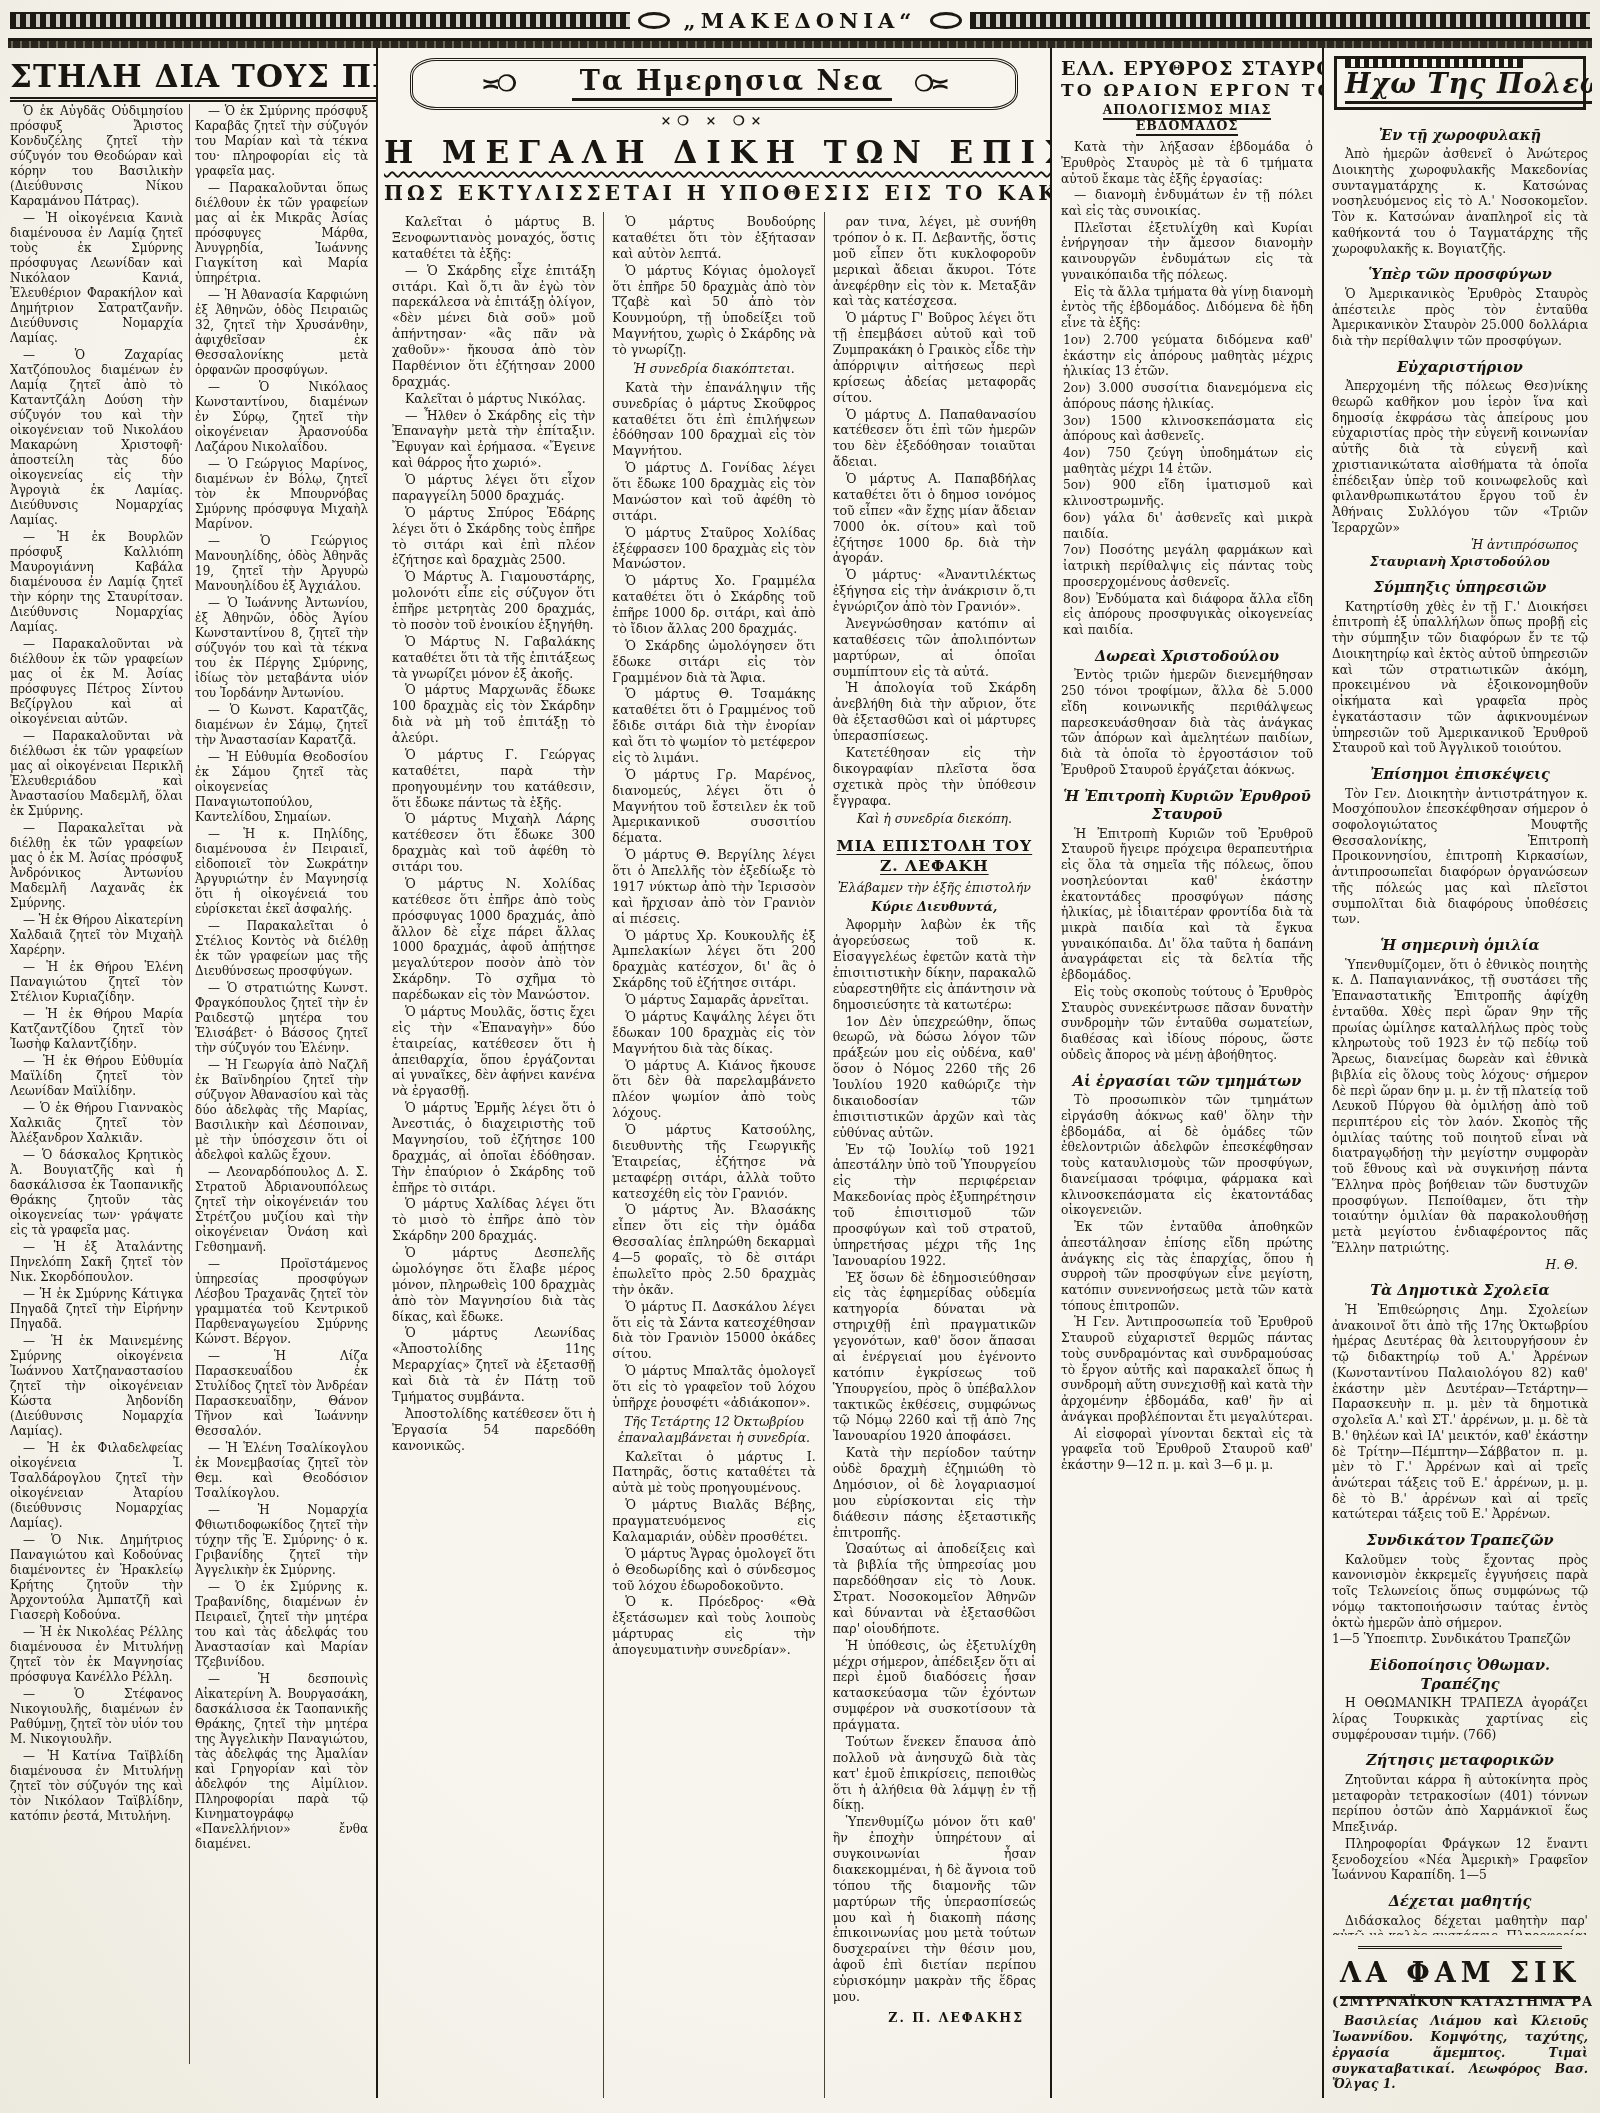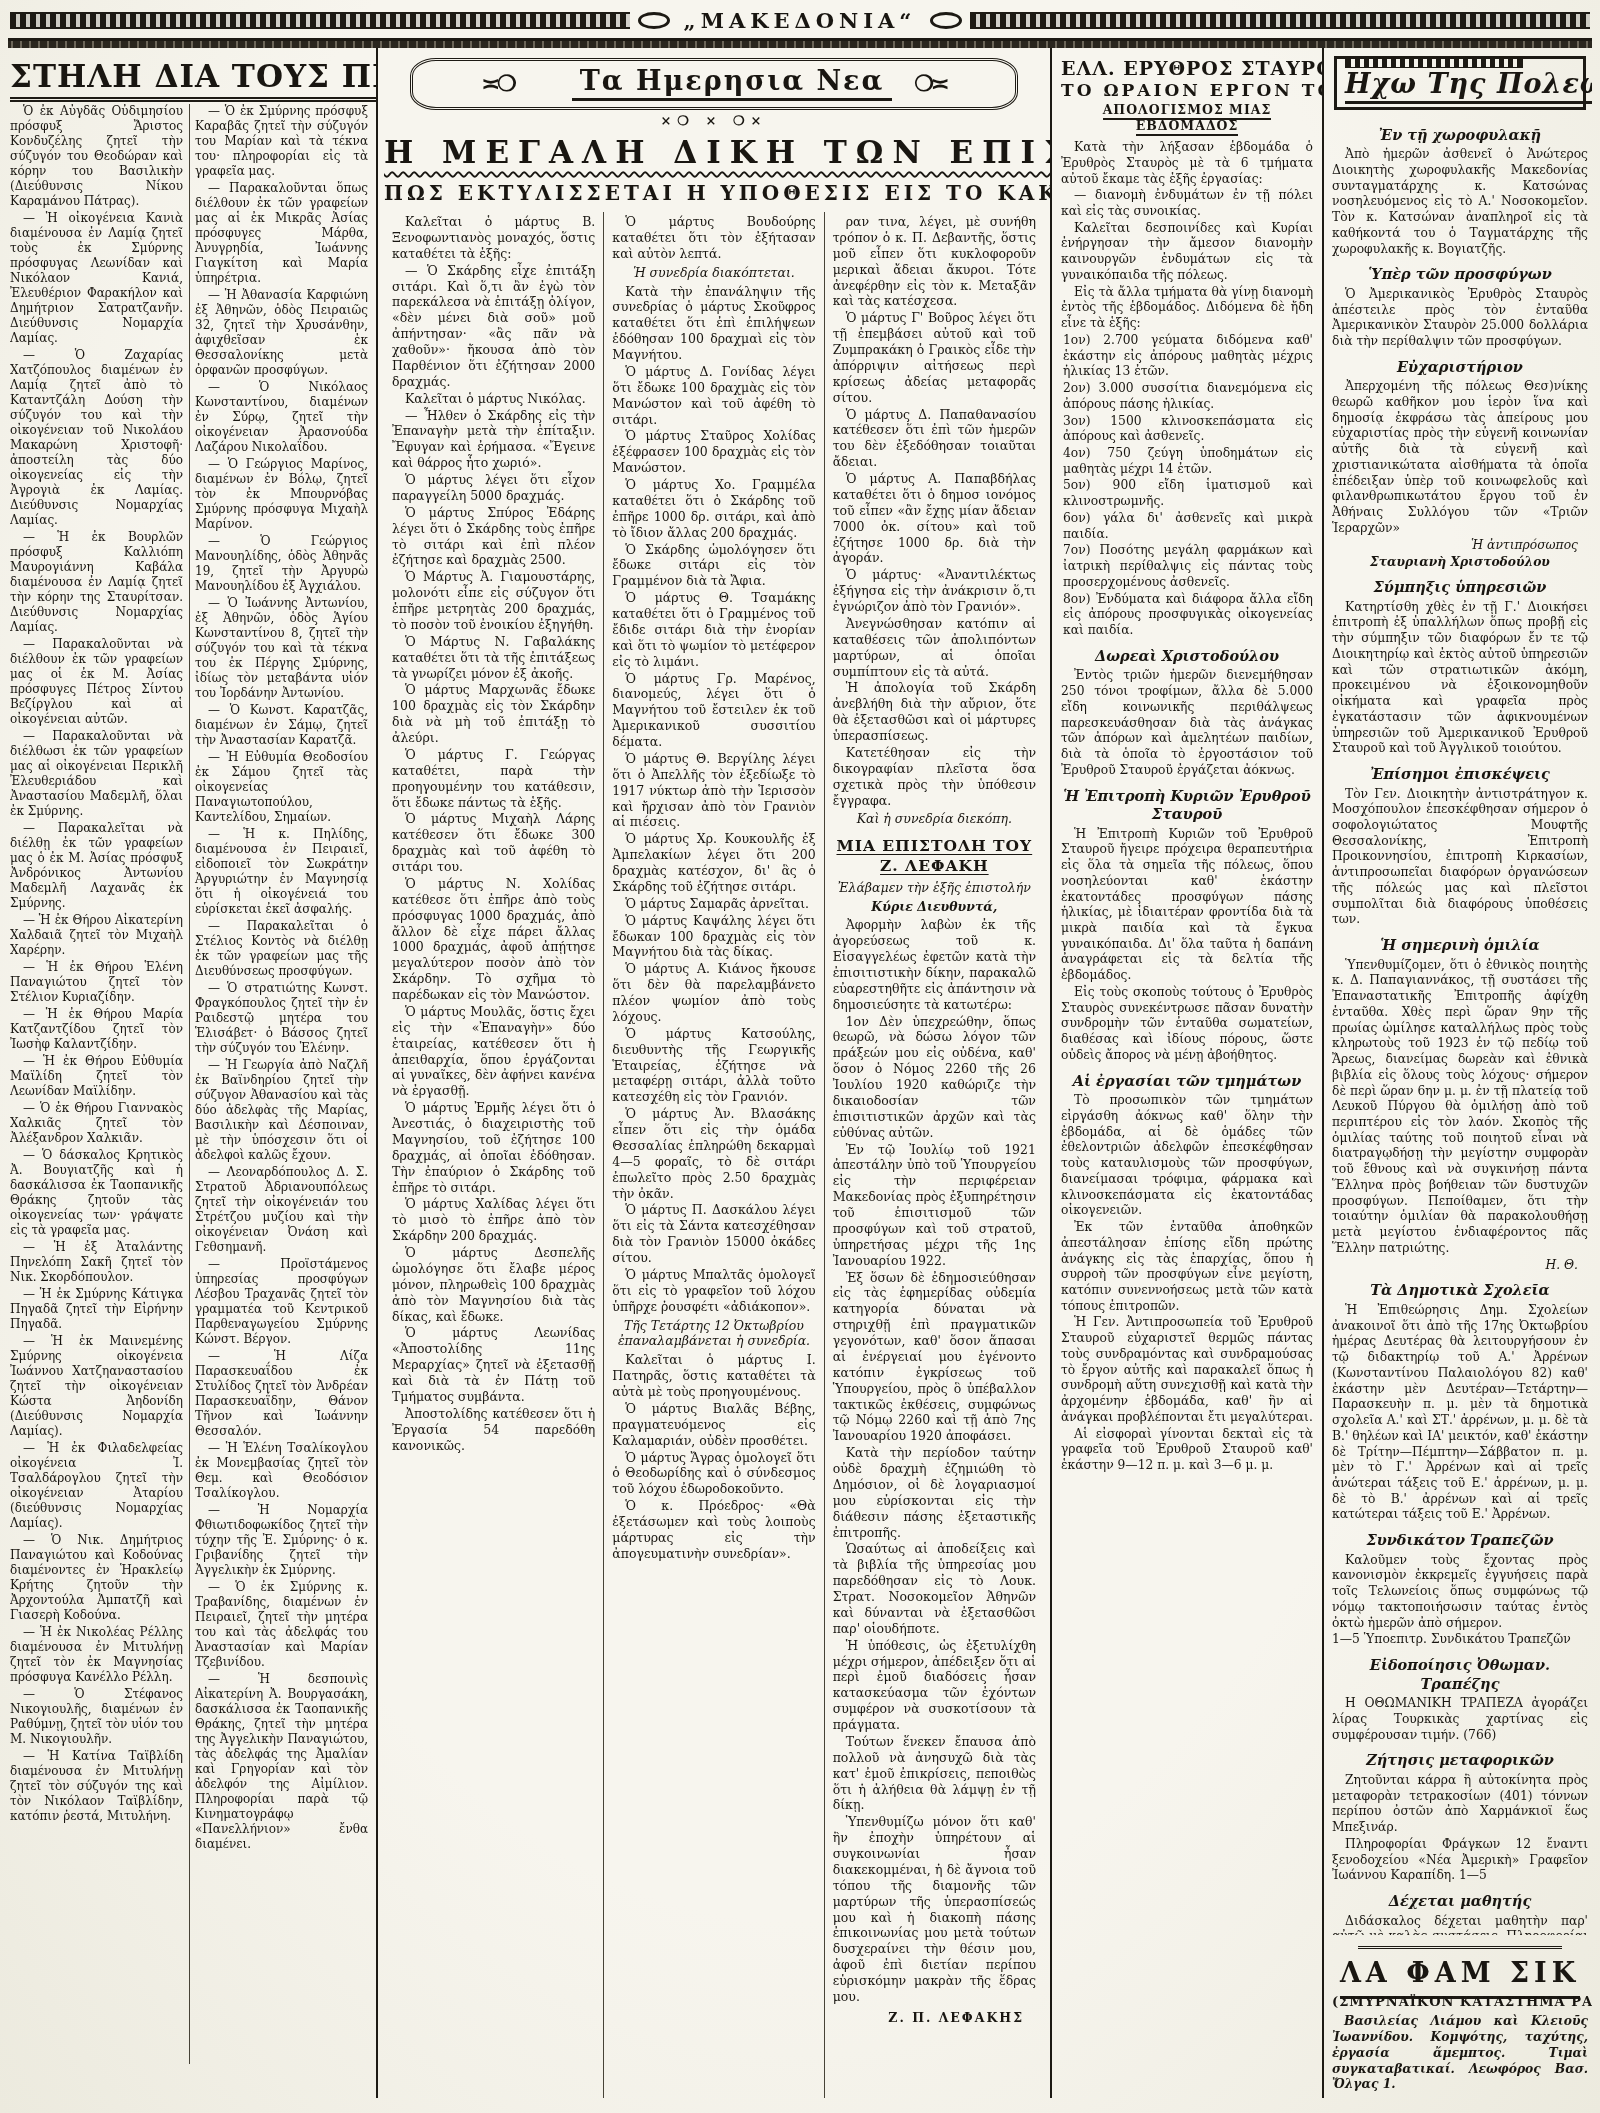--- a/index.html
+++ b/index.html
@@ -213,20 +213,21 @@
             <div class="titem t-p">Ὁ μάρτυς Μουλᾶς, ὅστις ἔχει εἰς τὴν «Ἐπαναγὴν» δύο ἑταιρείας, κατέθεσεν ὅτι ἡ ἀπειθαρχία, ὅπου ἐργάζονται αἱ γυναῖκες, δὲν ἀφήνει κανένα νὰ ἐργασθῇ.</div>
             <div class="titem t-p">Ὁ μάρτυς Ἐρμῆς λέγει ὅτι ὁ Ἀνεστιάς, ὁ διαχειριστὴς τοῦ Μαγνησίου, τοῦ ἐζήτησε 100 δραχμάς, αἱ ὁποῖαι ἐδόθησαν. Τὴν ἐπαύριον ὁ Σκάρδης τοῦ ἐπῆρε τὸ σιτάρι.</div>
             <div class="titem t-p">Ὁ μάρτυς Χαλίδας λέγει ὅτι τὸ μισὸ τὸ ἐπῆρε ἀπὸ τὸν Σκάρδην 200 δραχμάς.</div>
             <div class="titem t-p">Ὁ μάρτυς Δεσπελῆς ὡμολόγησε ὅτι ἔλαβε μέρος μόνον, πληρωθεὶς 100 δραχμὰς ἀπὸ τὸν Μαγνησίου διὰ τὰς δίκας, καὶ ἔδωκε.</div>
             <div class="titem t-p">Ὁ μάρτυς Λεωνίδας «Ἀποστολίδης 11ης Μεραρχίας» ζητεῖ νὰ ἐξετασθῇ καὶ διὰ τὰ ἐν Πάτῃ τοῦ Τμήματος συμβάντα.</div>
             <div class="titem t-p">Ἀποστολίδης κατέθεσεν ὅτι ἡ Ἐργασία 54 παρεδόθη κανονικῶς.</div>
           </div>
         <div class="tcol">
 
         <div class="titem t-p">Ὁ μάρτυς Βουδούρης καταθέτει ὅτι τὸν ἐξήτασαν καὶ αὐτὸν λεπτά.</div>
+            <div class="titem t-p">Ὁ μάρτυς Κόγιας ὁμολογεῖ ὅτι ἐπῆρε 50 δραχμὰς ἀπὸ τὸν Τζαβὲ καὶ 50 ἀπὸ τὸν Κουνμούρη, τῇ ὑποδείξει τοῦ Μαγνήτου, χωρὶς ὁ Σκάρδης νὰ τὸ γνωρίζῃ.</div>
             <div class="titem t-c">Ἡ συνεδρία διακόπτεται.</div>
             <div class="titem t-p">Κατὰ τὴν ἐπανάληψιν τῆς συνεδρίας ὁ μάρτυς Σκοῦφρος καταθέτει ὅτι ἐπὶ ἐπιλήψεων ἐδόθησαν 100 δραχμαὶ εἰς τὸν Μαγνήτου.</div>
             <div class="titem t-p">Ὁ μάρτυς Δ. Γονίδας λέγει ὅτι ἔδωκε 100 δραχμὰς εἰς τὸν Μανώστον καὶ τοῦ ἀφέθη τὸ σιτάρι.</div>
             <div class="titem t-p">Ὁ μάρτυς Σταῦρος Χολίδας ἐξέφρασεν 100 δραχμὰς εἰς τὸν Μανώστον.</div>
             <div class="titem t-p">Ὁ μάρτυς Χο. Γραμμέλα καταθέτει ὅτι ὁ Σκάρδης τοῦ ἐπῆρε 1000 δρ. σιτάρι, καὶ ἀπὸ τὸ ἴδιον ἄλλας 200 δραχμάς.</div>
             <div class="titem t-p">Ὁ Σκάρδης ὡμολόγησεν ὅτι ἔδωκε σιτάρι εἰς τὸν Γραμμένον διὰ τὰ Ἄφια.</div>
             <div class="titem t-p">Ὁ μάρτυς Θ. Τσαμάκης καταθέτει ὅτι ὁ Γραμμένος τοῦ ἔδιδε σιτάρι διὰ τὴν ἐνορίαν καὶ ὅτι τὸ ψωμίον τὸ μετέφερον εἰς τὸ λιμάνι.</div>
             <div class="titem t-p">Ὁ μάρτυς Γρ. Μαρένος, διανομεύς, λέγει ὅτι ὁ Μαγνήτου τοῦ ἔστειλεν ἐκ τοῦ Ἀμερικανικοῦ συσσιτίου δέματα.</div>
             <div class="titem t-p">Ὁ μάρτυς Θ. Βεργίλης λέγει ὅτι ὁ Ἀπελλῆς τὸν ἐξεδίωξε τὸ 1917 νύκτωρ ἀπὸ τὴν Ἱερισσὸν καὶ ἤρχισαν ἀπὸ τὸν Γρανιὸν αἱ πιέσεις.</div>
             <div class="titem t-p">Ὁ μάρτυς Χρ. Κουκουλῆς ἐξ Ἀμπελακίων λέγει ὅτι 200 δραχμὰς κατέσχον, δι' ἃς ὁ Σκάρδης τοῦ ἐζήτησε σιτάρι.</div>
@@ -276,21 +277,21 @@
     <div class="sec-redcross">
       <div class="rc-line1">ΕΛΛ. ΕΡΥΘΡΟΣ ΣΤΑΥΡΟΣ</div>
       <div class="rc-line2">ΤΟ ΩΡΑΙΟΝ ΕΡΓΟΝ ΤΟΥ</div>
       <div class="rc-line3">
         <span>ΑΠΟΛΟΓΙΣΜΟΣ ΜΙΑΣ ΕΒΔΟΜΑΔΟΣ</span>
       </div>
       <div>
 
       <div class="titem t-p">Κατὰ τὴν λήξασαν ἑβδομάδα ὁ Ἐρυθρὸς Σταυρὸς μὲ τὰ 6 τμήματα αὐτοῦ ἔκαμε τὰς ἑξῆς ἐργασίας:</div>
           <div class="titem t-p">— διανομὴ ἐνδυμάτων ἐν τῇ πόλει καὶ εἰς τὰς συνοικίας.</div>
-          <div class="titem t-p">Καλεῖται δεσποινίδες καὶ Κυρίαι ἐνήργησαν τὴν ἄμεσον διανομὴν καινουργῶν ἐνδυμάτων εἰς τὰ γυναικόπαιδα τῆς πόλεως.</div>
+          <div class="titem t-p">Πλεῖσται ἐξετυλίχθη καὶ Κυρίαι ἐνήργησαν τὴν ἄμεσον διανομὴν καινουργῶν ἐνδυμάτων εἰς τὰ γυναικόπαιδα τῆς πόλεως.</div>
           <div class="titem t-p">Εἰς τὰ ἄλλα τμήματα θὰ γίνῃ διανομὴ ἐντὸς τῆς ἑβδομάδος. Διδόμενα δὲ ἤδη εἶνε τὰ ἑξῆς:</div>
           <div class="titem t-num">1ον) 2.700 γεύματα διδόμενα καθ' ἑκάστην εἰς ἀπόρους μαθητὰς μέχρις ἡλικίας 13 ἐτῶν.</div>
           <div class="titem t-num">2ον) 3.000 συσσίτια διανεμόμενα εἰς ἀπόρους πάσης ἡλικίας.</div>
           <div class="titem t-num">3ον) 1500 κλινοσκεπάσματα εἰς ἀπόρους καὶ ἀσθενεῖς.</div>
           <div class="titem t-num">4ον) 750 ζεύγη ὑποδημάτων εἰς μαθητὰς μέχρι 14 ἐτῶν.</div>
           <div class="titem t-num">5ον) 900 εἴδη ἱματισμοῦ καὶ κλινοστρωμνῆς.</div>
           <div class="titem t-num">6ον) γάλα δι' ἀσθενεῖς καὶ μικρὰ παιδία.</div>
           <div class="titem t-num">7ον) Ποσότης μεγάλη φαρμάκων καὶ ἰατρικὴ περίθαλψις εἰς πάντας τοὺς προσερχομένους ἀσθενεῖς.</div>
           <div class="titem t-num">8ον) Ἐνδύματα καὶ διάφορα ἄλλα εἴδη εἰς ἀπόρους προσφυγικὰς οἰκογενείας καὶ παιδία.</div>
           <div class="titem t-h">Δωρεαὶ Χριστοδούλου</div>

